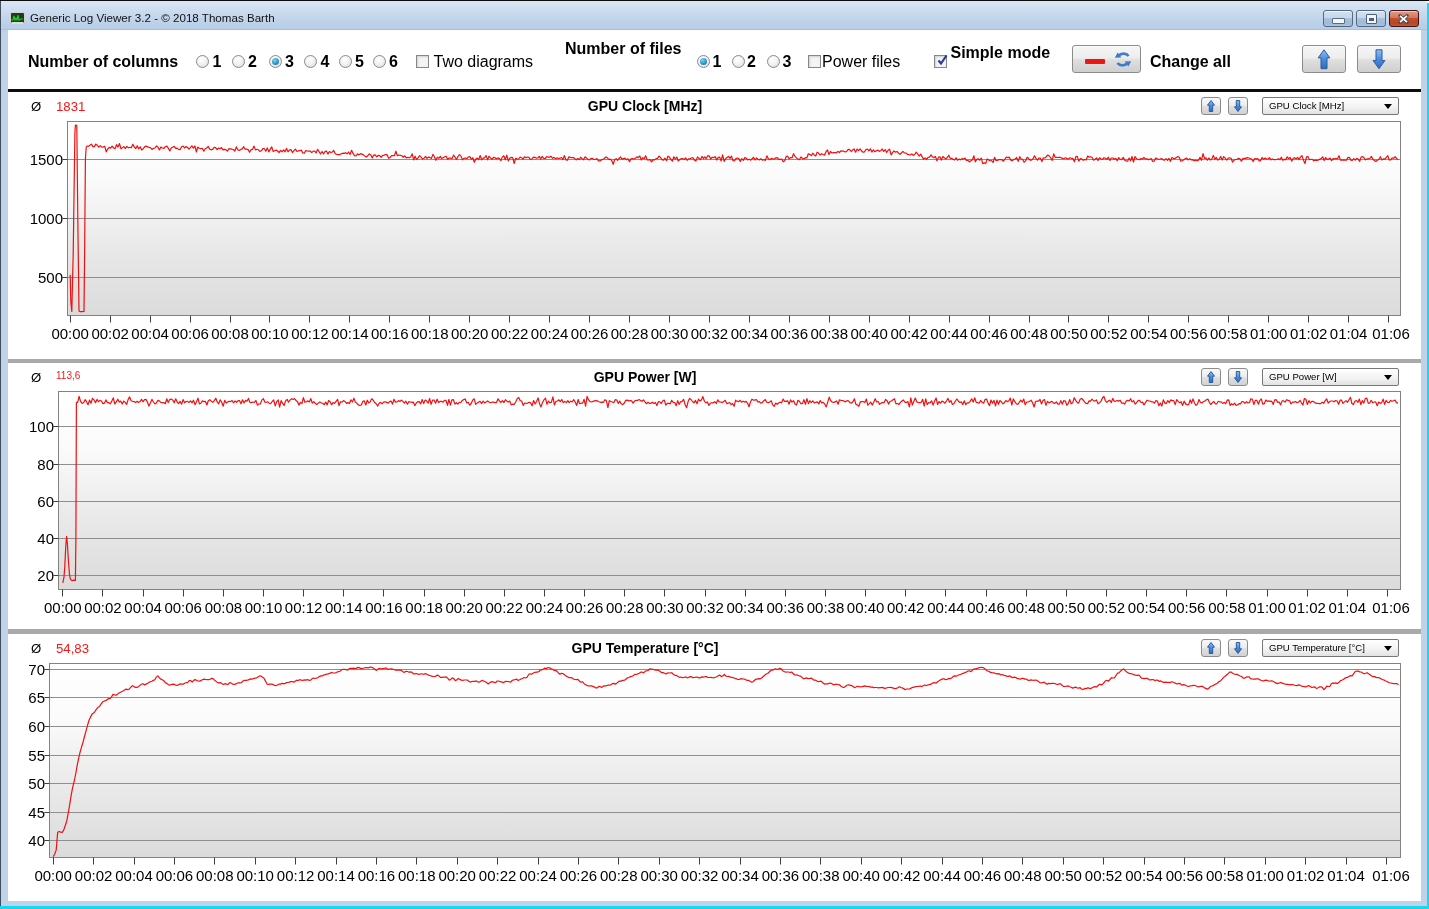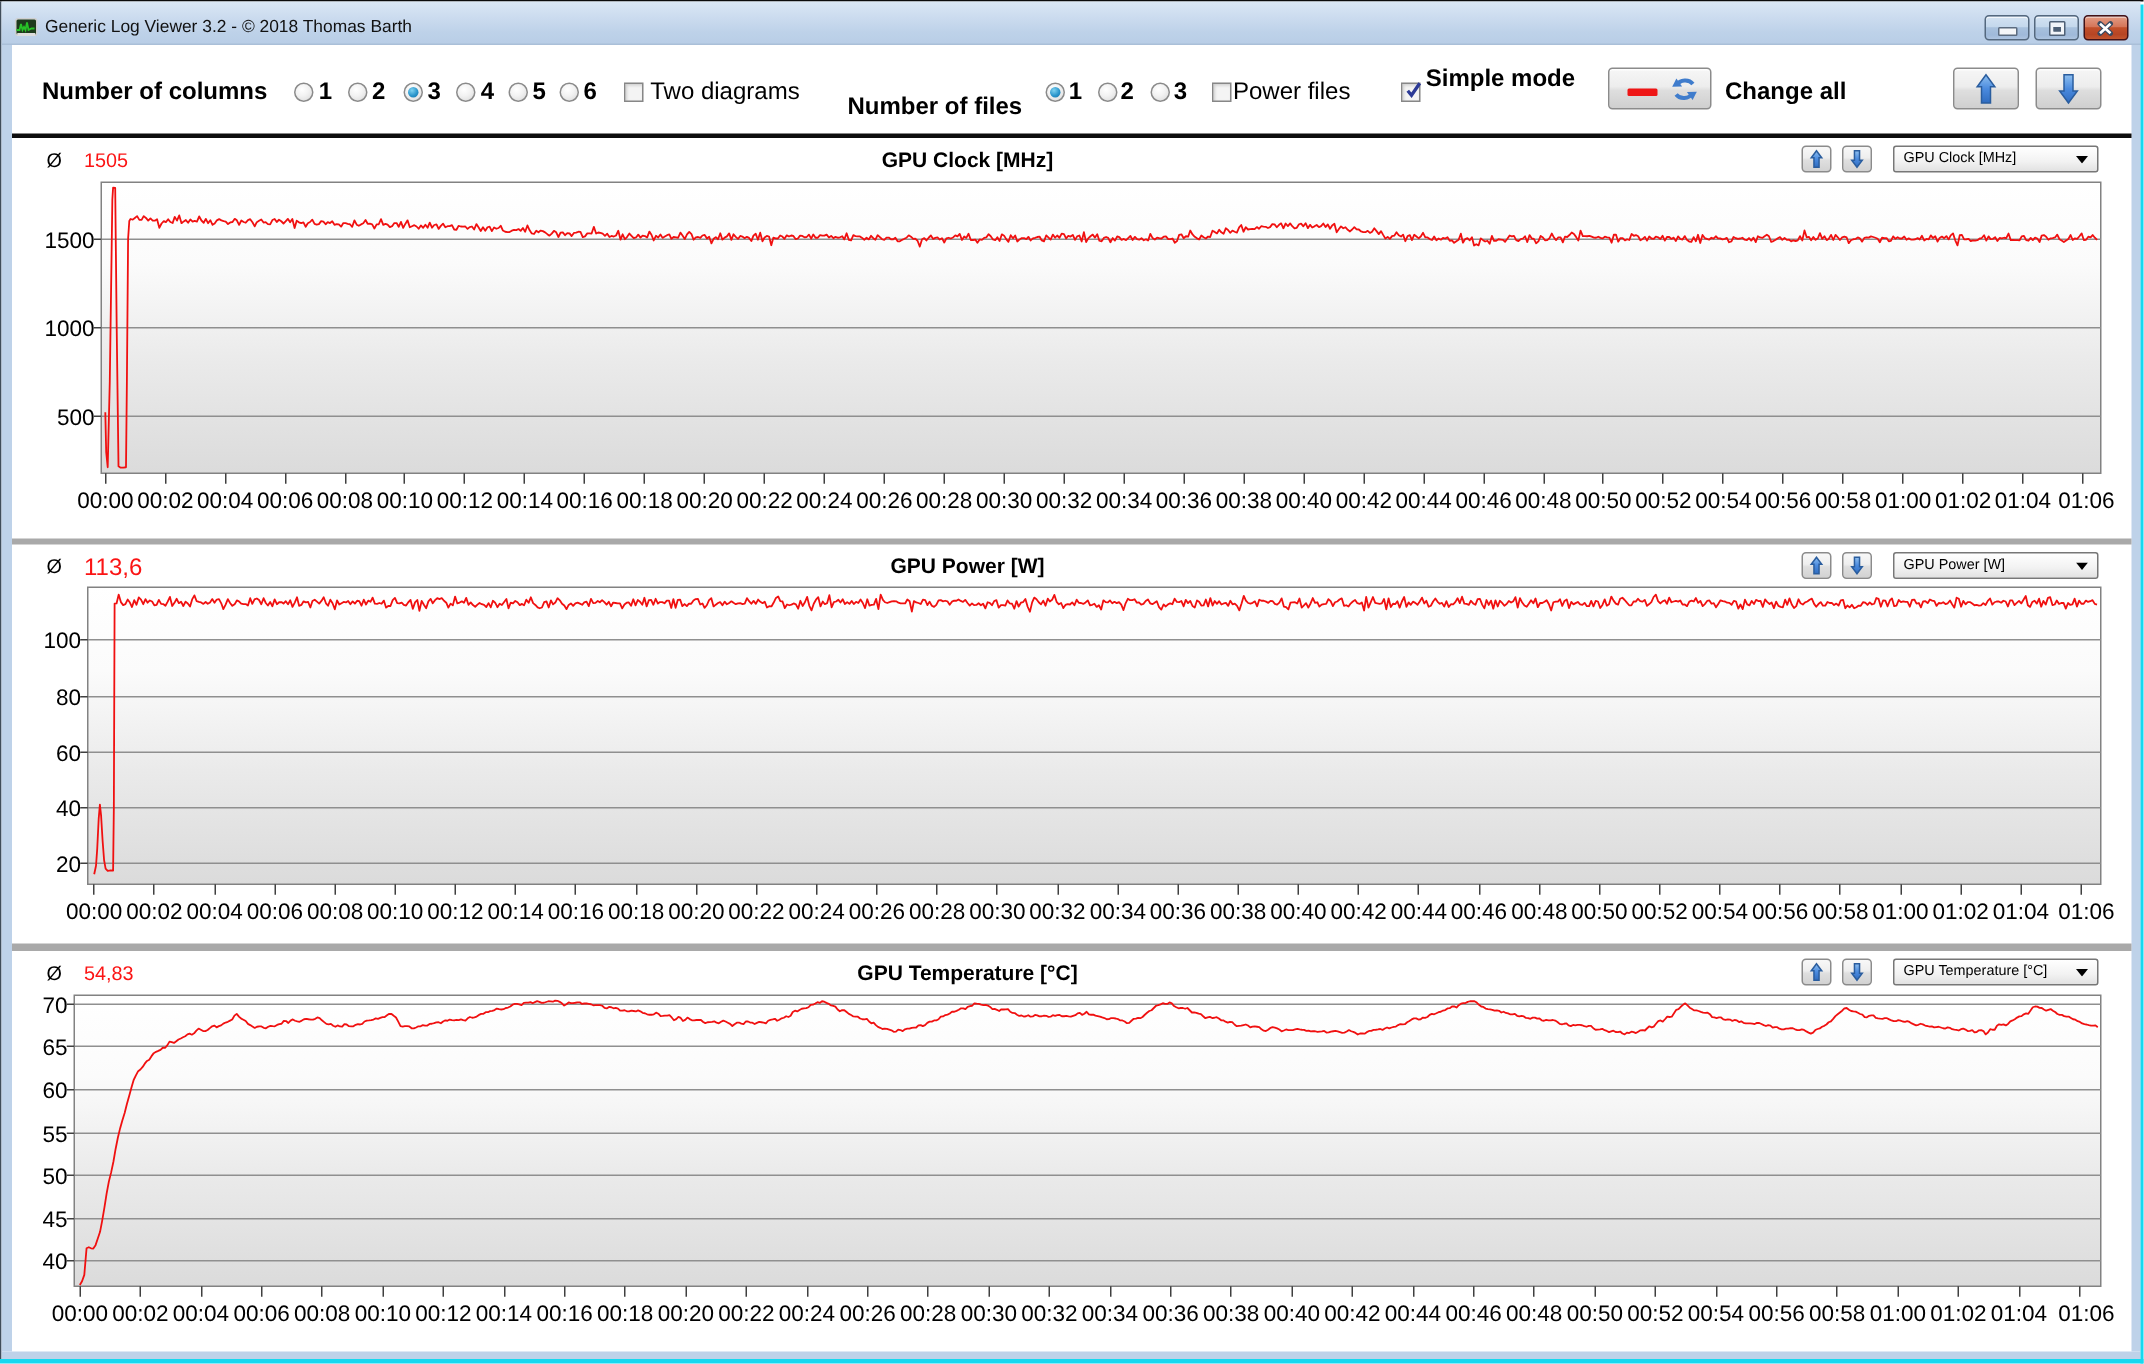--- a/index.html
+++ b/index.html
@@ -39,21 +39,21 @@
   </div>
 <div class="abs tlabel bold" style="left:285.0px;top:53px;">3</div>
 <div class="abs radio" style="left:304px;top:55px;"></div>
 <div class="abs tlabel bold" style="left:320.5px;top:53px;">4</div>
 <div class="abs radio" style="left:338.5px;top:55px;"></div>
 <div class="abs tlabel bold" style="left:355.0px;top:53px;">5</div>
 <div class="abs radio" style="left:372.5px;top:55px;"></div>
 <div class="abs tlabel bold" style="left:389.0px;top:53px;">6</div>
 <div class="abs chk" style="left:416px;top:55px;"></div>
 <div class="abs tlabel" style="left:433.5px;top:53px;">Two diagrams</div>
-<div class="abs tlabel bold" style="left:565px;top:63px;">Number of files</div>
+<div class="abs tlabel bold" style="left:565px;top:40px;">Number of files</div>
 <div class="abs radio" style="left:697px;top:55px;">
     <div style="position:absolute;left:2px;top:2px;width:7px;height:7px;border-radius:50%;background:radial-gradient(circle at 38% 32%,#7fd2f0 0%,#2b96cc 55%,#1470a6 100%);"></div>
   </div>
 <div class="abs tlabel bold" style="left:712.5px;top:53px;">1</div>
 <div class="abs radio" style="left:731.5px;top:55px;"></div>
 <div class="abs tlabel bold" style="left:747.0px;top:53px;">2</div>
 <div class="abs radio" style="left:767px;top:55px;"></div>
 <div class="abs tlabel bold" style="left:782.5px;top:53px;">3</div>
 <div class="abs chk" style="left:807.5px;top:55px;"></div>
 <div class="abs tlabel" style="left:822px;top:53px;">Power files</div>
@@ -92,21 +92,21 @@
           <stop offset="0.5" stop-color="#4a8ade"></stop>
           <stop offset="1" stop-color="#2f6cc0"></stop>
         </linearGradient>
       </defs>
       <path d="M21.0 22.7 L15.1 14.6 L18.0 14.6 L18.0 3.8 L24.0 3.8 L24.0 14.6 L26.9 14.6 Z" fill="url(#ag42d)" stroke="#2a5d9e" stroke-width="1"></path>
     </svg></div>
 <div class="abs" style="left:8px;top:89px;width:1413px;height:3px;background:#0d0d0d;"></div>
 <div class="abs" style="left:8px;top:359px;width:1413px;height:4px;background:#a9a9a9;"></div>
 <div class="abs" style="left:8px;top:629px;width:1413px;height:5px;background:#a9a9a9;"></div>
 <div class="abs" style="left:31px;top:98.5px;font-size:13.2px;color:#000;">Ø</div>
-<div class="abs" style="left:56px;top:99px;font-size:13.2px;color:#fb1414;">1505</div>
+<div class="abs" style="left:56px;top:99px;font-size:13.2px;color:#fb1414;">1831</div>
 <div class="abs" style="left:345px;top:98px;width:600px;text-align:center;font-size:14px;font-weight:bold;color:#000;">GPU Clock [MHz]</div>
 <div class="abs pbtn" style="left:1201px;top:97px;width:18px;height:16px;"><svg width="18" height="16">
       <defs>
         <linearGradient id="ag18u" x1="0" y1="0" x2="0" y2="1">
           <stop offset="0" stop-color="#8fc0f0"></stop>
           <stop offset="0.5" stop-color="#4a8ade"></stop>
           <stop offset="1" stop-color="#2f6cc0"></stop>
         </linearGradient>
       </defs>
       <path d="M9.0 2.5 L5.5 7.2 L7.3 7.2 L7.3 13.5 L10.7 13.5 L10.7 7.2 L12.5 7.2 Z" fill="url(#ag18u)" stroke="#2a5d9e" stroke-width="1"></path>
@@ -210,21 +210,21 @@
     <text x="1268.7" y="338.7" font-size="15" text-anchor="middle" fill="#000">01:00</text>
     <line x1="1308.5" y1="315.5" x2="1308.5" y2="322.5" stroke="#404040" stroke-width="1"></line>
     <text x="1308.7" y="338.7" font-size="15" text-anchor="middle" fill="#000">01:02</text>
     <line x1="1348.5" y1="315.5" x2="1348.5" y2="322.5" stroke="#404040" stroke-width="1"></line>
     <text x="1348.6" y="338.7" font-size="15" text-anchor="middle" fill="#000">01:04</text>
     <line x1="1388.5" y1="315.5" x2="1388.5" y2="322.5" stroke="#404040" stroke-width="1"></line>
     <text x="1391.0" y="338.7" font-size="15" text-anchor="middle" fill="#000">01:06</text>
     <polyline points="70.2,274.8 70.8,301.5 71.8,311.5 73.2,254.0 74.9,133.1 75.4,125.1 76.8,125.3 77.8,218.5 79.0,310.9 80.2,311.7 82.2,311.7 84.0,311.5 84.6,254.0 85.4,159.2 86.2,147.3 87.0,146.0 88.5,146.4 89.9,145.3 91.4,144.1 92.9,146.6 94.4,146.6 95.8,144.1 97.3,145.3 98.8,147.1 100.3,145.6 101.8,147.1 103.2,147.1 104.7,146.2 106.2,151.9 107.7,149.0 109.2,147.4 110.6,148.1 112.1,146.2 113.6,148.0 115.1,148.7 116.5,144.6 118.0,147.1 119.5,143.6 121.0,148.8 122.5,147.6 123.9,146.7 125.4,148.5 126.9,146.3 128.4,147.8 129.8,147.3 131.3,147.8 132.8,144.3 134.3,147.0 135.8,148.5 137.2,145.9 138.7,148.8 140.2,146.8 141.7,149.9 143.1,149.0 144.6,146.9 146.1,146.1 147.6,146.9 149.1,147.4 150.5,147.7 152.0,149.4 153.5,148.3 155.0,148.0 156.5,145.9 157.9,146.9 159.4,149.9 160.9,147.0 162.4,148.0 163.8,148.5 165.3,146.7 166.8,146.1 168.3,148.2 169.8,150.9 171.2,148.1 172.7,147.2 174.2,146.3 175.7,148.4 177.1,148.1 178.6,149.4 180.1,149.6 181.6,146.7 183.1,146.0 184.5,148.0 186.0,146.5 187.5,147.5 189.0,149.0 190.4,147.6 191.9,145.9 193.4,148.2 194.9,146.0 196.4,152.0 197.8,147.1 199.3,148.2 200.8,148.8 202.3,148.3 203.8,151.2 205.2,148.8 206.7,148.0 208.2,146.4 209.7,149.3 211.1,149.8 212.6,149.4 214.1,147.4 215.6,147.7 217.1,149.5 218.5,148.1 220.0,148.7 221.5,147.5 223.0,149.9 224.4,149.4 225.9,149.6 227.4,151.1 228.9,148.7 230.4,148.8 231.8,149.2 233.3,149.5 234.8,151.2 236.3,146.9 237.8,149.8 239.2,150.5 240.7,149.6 242.2,148.8 243.7,146.7 245.1,149.2 246.6,149.1 248.1,149.6 249.6,152.3 251.1,149.6 252.5,149.5 254.0,146.1 255.5,149.9 257.0,149.3 258.4,149.8 259.9,151.4 261.4,150.8 262.9,148.7 264.4,148.7 265.8,151.2 267.3,147.9 268.8,151.9 270.3,149.1 271.7,146.9 273.2,151.5 274.7,150.8 276.2,150.1 277.7,151.0 279.1,152.5 280.6,150.3 282.1,151.9 283.6,149.8 285.1,151.8 286.5,148.4 288.0,151.8 289.5,150.0 291.0,149.6 292.4,152.6 293.9,150.6 295.4,149.1 296.9,151.5 298.4,150.8 299.8,150.7 301.3,150.1 302.8,153.0 304.3,153.2 305.7,150.6 307.2,151.0 308.7,151.1 310.2,151.0 311.7,152.6 313.1,151.4 314.6,151.0 316.1,153.0 317.6,149.4 319.0,151.5 320.5,154.0 322.0,151.5 323.5,153.9 325.0,151.5 326.4,151.1 327.9,154.1 329.4,151.6 330.9,152.5 332.4,152.0 333.8,150.5 335.3,153.7 336.8,154.5 338.3,154.7 339.7,154.7 341.2,153.8 342.7,153.2 344.2,153.4 345.7,152.7 347.1,153.9 348.6,152.0 350.1,154.5 351.6,150.3 353.0,153.4 354.5,155.6 356.0,156.0 357.5,153.8 359.0,154.9 360.4,153.7 361.9,154.1 363.4,154.9 364.9,156.1 366.3,157.1 367.8,155.7 369.3,153.9 370.8,154.9 372.3,158.0 373.7,155.1 375.2,154.9 376.7,156.8 378.2,155.4 379.7,155.6 381.1,157.4 382.6,155.3 384.1,155.1 385.6,154.5 387.0,154.6 388.5,158.1 390.0,157.6 391.5,155.6 393.0,155.6 394.4,155.7 395.9,151.2 397.4,155.7 398.9,155.0 400.3,155.3 401.8,155.8 403.3,157.2 404.8,155.8 406.3,158.0 407.7,157.3 409.2,157.7 410.7,157.0 412.2,153.8 413.7,159.8 415.1,156.2 416.6,159.5 418.1,157.9 419.6,155.7 421.0,157.2 422.5,158.8 424.0,158.3 425.5,156.4 427.0,158.4 428.4,157.1 429.9,157.4 431.4,158.4 432.9,154.4 434.3,156.5 435.8,160.3 437.3,157.2 438.8,158.4 440.3,156.3 441.7,158.6 443.2,157.7 444.7,156.8 446.2,156.3 447.6,159.2 449.1,158.0 450.6,158.2 452.1,158.5 453.6,155.1 455.0,157.0 456.5,159.4 458.0,156.3 459.5,154.6 461.0,156.1 462.4,159.8 463.9,158.3 465.4,158.0 466.9,158.6 468.3,157.0 469.8,156.6 471.3,159.0 472.8,157.8 474.3,162.3 475.7,159.2 477.2,158.1 478.7,159.5 480.2,155.5 481.6,159.8 483.1,158.4 484.6,157.6 486.1,155.6 487.6,159.9 489.0,156.2 490.5,157.9 492.0,159.3 493.5,157.3 494.9,157.7 496.4,158.8 497.9,157.9 499.4,158.6 500.9,160.7 502.3,157.1 503.8,155.8 505.3,159.8 506.8,155.1 508.3,160.9 509.7,158.3 511.2,157.3 512.7,157.7 514.2,163.5 515.6,158.4 517.1,158.9 518.6,159.0 520.1,157.0 521.6,157.7 523.0,159.2 524.5,156.9 526.0,157.7 527.5,157.0 528.9,157.3 530.4,159.4 531.9,159.0 533.4,157.1 534.9,157.3 536.3,158.2 537.8,158.0 539.3,156.4 540.8,159.1 542.2,156.3 543.7,158.5 545.2,158.5 546.7,156.7 548.2,157.1 549.6,157.1 551.1,156.4 552.6,158.3 554.1,157.3 555.6,158.8 557.0,157.9 558.5,158.5 560.0,158.2 561.5,157.5 562.9,159.6 564.4,155.5 565.9,159.9 567.4,160.2 568.9,156.8 570.3,157.4 571.8,157.6 573.3,157.6 574.8,158.6 576.2,159.8 577.7,158.5 579.2,159.6 580.7,157.2 582.2,158.8 583.6,159.8 585.1,156.8 586.6,158.1 588.1,159.5 589.5,159.9 591.0,158.4 592.5,158.4 594.0,159.5 595.5,159.5 596.9,158.5 598.4,160.9 599.9,160.9 601.4,159.9 602.9,159.2 604.3,158.5 605.8,156.9 607.3,157.8 608.8,159.3 610.2,159.1 611.7,160.5 613.2,164.4 614.7,159.5 616.2,158.7 617.6,160.3 619.1,158.5 620.6,157.0 622.1,159.3 623.5,158.6 625.0,158.2 626.5,159.7 628.0,158.8 629.5,161.7 630.9,158.9 632.4,158.5 633.9,159.0 635.4,158.3 636.9,156.9 638.3,157.6 639.8,155.9 641.3,160.0 642.8,157.7 644.2,158.6 645.7,155.8 647.2,160.0 648.7,160.0 650.2,159.7 651.6,161.9 653.1,159.6 654.6,159.9 656.1,158.6 657.5,158.3 659.0,156.1 660.5,157.5 662.0,159.6 663.5,160.1 664.9,158.1 666.4,160.7 667.9,156.2 669.4,157.1 670.8,159.4 672.3,161.2 673.8,156.8 675.3,158.9 676.8,157.0 678.2,161.0 679.7,159.6 681.2,158.7 682.7,158.7 684.2,159.4 685.6,157.9 687.1,160.3 688.6,158.9 690.1,158.6 691.5,158.0 693.0,157.7 694.5,160.3 696.0,160.9 697.5,156.9 698.9,158.2 700.4,159.7 701.9,156.4 703.4,158.5 704.8,157.0 706.3,158.5 707.8,155.7 709.3,156.1 710.8,159.0 712.2,157.2 713.7,157.7 715.2,156.6 716.7,159.9 718.1,157.6 719.6,157.0 721.1,161.0 722.6,154.8 724.1,161.4 725.5,158.9 727.0,157.5 728.5,156.4 730.0,158.4 731.5,156.2 732.9,160.5 734.4,160.9 735.9,158.6 737.4,158.0 738.8,158.6 740.3,161.5 741.8,158.7 743.3,160.4 744.8,157.6 746.2,158.1 747.7,159.9 749.2,159.3 750.7,160.1 752.1,158.7 753.6,157.3 755.1,160.0 756.6,157.9 758.1,159.4 759.5,159.8 761.0,158.8 762.5,160.2 764.0,159.5 765.4,160.4 766.9,155.9 768.4,158.7 769.9,159.7 771.4,158.4 772.8,158.8 774.3,159.0 775.8,157.8 777.3,157.6 778.8,159.4 780.2,159.4 781.7,159.0 783.2,161.8 784.7,160.7 786.1,156.6 787.6,156.2 789.1,158.8 790.6,157.5 792.1,157.8 793.5,153.7 795.0,156.3 796.5,157.9 798.0,158.9 799.4,159.7 800.9,157.0 802.4,158.2 803.9,159.0 805.4,157.7 806.8,158.0 808.3,153.8 809.8,154.6 811.3,155.6 812.8,153.2 814.2,154.9 815.7,155.9 817.2,152.2 818.7,153.3 820.1,155.2 821.6,153.7 823.1,154.5 824.6,155.1 826.1,151.6 827.5,150.0 829.0,154.5 830.5,151.5 832.0,153.0 833.4,152.7 834.9,152.6 836.4,152.8 837.9,151.4 839.4,152.5 840.8,150.8 842.3,151.1 843.8,151.2 845.3,152.0 846.7,151.4 848.2,149.4 849.7,149.6 851.2,151.5 852.7,149.9 854.1,148.9 855.6,152.2 857.1,149.0 858.6,150.7 860.1,148.9 861.5,150.8 863.0,152.2 864.5,151.9 866.0,149.5 867.4,149.1 868.9,150.9 870.4,148.8 871.9,152.1 873.4,149.9 874.8,151.7 876.3,150.9 877.8,150.0 879.3,151.4 880.7,150.8 882.2,149.0 883.7,151.4 885.2,149.6 886.7,152.5 888.1,150.3 889.6,149.2 891.1,154.9 892.6,152.7 894.0,150.9 895.5,152.2 897.0,151.5 898.5,153.2 900.0,154.3 901.4,153.0 902.9,151.4 904.4,152.9 905.9,153.0 907.4,154.3 908.8,154.7 910.3,154.8 911.8,153.9 913.3,155.3 914.7,154.5 916.2,152.2 917.7,154.1 919.2,156.1 920.7,154.1 922.1,156.6 923.6,159.1 925.1,157.9 926.6,159.3 928.0,157.4 929.5,157.1 931.0,154.8 932.5,156.8 934.0,157.7 935.4,156.4 936.9,160.8 938.4,157.4 939.9,156.8 941.3,160.1 942.8,156.5 944.3,157.7 945.8,158.9 947.3,157.5 948.7,155.2 950.2,158.3 951.7,158.3 953.2,159.4 954.7,160.0 956.1,157.7 957.6,160.2 959.1,159.0 960.6,159.8 962.0,158.6 963.5,159.0 965.0,158.1 966.5,160.5 968.0,160.3 969.4,161.9 970.9,160.8 972.4,159.8 973.9,155.8 975.3,161.8 976.8,159.4 978.3,158.8 979.8,160.2 981.3,158.2 982.7,163.7 984.2,162.8 985.7,163.6 987.2,158.9 988.7,160.1 990.1,161.0 991.6,160.5 993.1,162.5 994.6,157.3 996.0,160.6 997.5,160.5 999.0,159.5 1000.5,159.7 1002.0,159.9 1003.4,161.2 1004.9,159.2 1006.4,157.0 1007.9,157.6 1009.3,157.2 1010.8,160.1 1012.3,160.7 1013.8,159.4 1015.3,159.0 1016.7,157.5 1018.2,161.4 1019.7,156.7 1021.2,159.0 1022.6,159.3 1024.1,162.2 1025.6,160.9 1027.1,157.3 1028.6,158.3 1030.0,160.2 1031.5,160.1 1033.0,158.7 1034.5,155.7 1036.0,158.4 1037.4,160.1 1038.9,158.2 1040.4,158.2 1041.9,161.6 1043.3,157.8 1044.8,158.0 1046.3,156.7 1047.8,155.0 1049.3,156.0 1050.7,157.9 1052.2,160.4 1053.7,153.8 1055.2,157.4 1056.6,157.4 1058.1,157.5 1059.6,157.2 1061.1,157.8 1062.6,158.4 1064.0,158.5 1065.5,157.8 1067.0,158.6 1068.5,158.9 1069.9,157.8 1071.4,158.3 1072.9,158.4 1074.4,161.8 1075.9,156.5 1077.3,156.4 1078.8,161.1 1080.3,158.7 1081.8,158.8 1083.3,160.3 1084.7,159.5 1086.2,160.0 1087.7,156.0 1089.2,157.2 1090.6,156.7 1092.1,157.5 1093.6,160.2 1095.1,159.3 1096.6,157.9 1098.0,160.4 1099.5,157.7 1101.0,159.0 1102.5,159.3 1103.9,157.7 1105.4,158.2 1106.9,159.3 1108.4,157.2 1109.9,160.4 1111.3,158.0 1112.8,158.0 1114.3,159.3 1115.8,158.4 1117.2,160.7 1118.7,157.6 1120.2,159.2 1121.7,159.7 1123.2,157.4 1124.6,159.9 1126.1,161.0 1127.6,161.2 1129.1,158.1 1130.6,160.8 1132.0,156.5 1133.5,162.0 1135.0,156.6 1136.5,158.7 1137.9,159.2 1139.4,159.8 1140.9,158.5 1142.4,159.1 1143.9,157.5 1145.3,158.9 1146.8,158.9 1148.3,159.6 1149.8,159.2 1151.2,158.6 1152.7,161.5 1154.2,161.0 1155.7,158.0 1157.2,158.8 1158.6,159.3 1160.1,159.0 1161.6,158.5 1163.1,159.8 1164.6,160.1 1166.0,158.7 1167.5,160.4 1169.0,158.4 1170.5,161.4 1171.9,157.5 1173.4,158.3 1174.9,158.6 1176.4,157.5 1177.9,156.5 1179.3,157.5 1180.8,161.2 1182.3,160.7 1183.8,159.8 1185.2,158.8 1186.7,158.1 1188.2,159.9 1189.7,158.6 1191.2,159.9 1192.6,159.7 1194.1,160.9 1195.6,160.2 1197.1,160.8 1198.5,160.3 1200.0,157.4 1201.5,160.3 1203.0,153.6 1204.5,158.3 1205.9,157.9 1207.4,160.2 1208.9,158.0 1210.4,159.9 1211.9,158.9 1213.3,155.4 1214.8,159.2 1216.3,157.5 1217.8,160.1 1219.2,159.2 1220.7,156.6 1222.2,160.0 1223.7,156.6 1225.2,158.2 1226.6,160.0 1228.1,158.3 1229.6,157.8 1231.1,158.3 1232.5,162.1 1234.0,160.2 1235.5,159.5 1237.0,159.3 1238.5,158.3 1239.9,158.9 1241.4,161.1 1242.9,158.6 1244.4,158.3 1245.8,158.4 1247.3,157.6 1248.8,158.0 1250.3,158.5 1251.8,159.2 1253.2,161.5 1254.7,158.5 1256.2,158.8 1257.7,158.7 1259.2,160.9 1260.6,160.6 1262.1,157.6 1263.6,159.2 1265.1,158.1 1266.5,159.0 1268.0,159.0 1269.5,157.7 1271.0,159.8 1272.5,158.9 1273.9,159.7 1275.4,159.7 1276.9,159.5 1278.4,158.7 1279.8,159.7 1281.3,157.2 1282.8,160.3 1284.3,159.3 1285.8,159.6 1287.2,156.9 1288.7,158.7 1290.2,157.5 1291.7,161.1 1293.1,158.6 1294.6,157.7 1296.1,158.8 1297.6,157.4 1299.1,159.6 1300.5,156.9 1302.0,155.6 1303.5,160.2 1305.0,163.6 1306.5,156.8 1307.9,156.6 1309.4,159.6 1310.9,159.5 1312.4,159.3 1313.8,160.8 1315.3,160.2 1316.8,160.4 1318.3,160.1 1319.8,159.0 1321.2,158.7 1322.7,156.8 1324.2,160.4 1325.7,157.6 1327.1,159.4 1328.6,159.2 1330.1,158.1 1331.6,160.7 1333.1,158.6 1334.5,158.9 1336.0,158.5 1337.5,158.8 1339.0,155.7 1340.5,160.1 1341.9,160.0 1343.4,160.1 1344.9,160.1 1346.4,160.2 1347.8,157.6 1349.3,157.3 1350.8,160.1 1352.3,160.5 1353.8,158.6 1355.2,160.1 1356.7,158.4 1358.2,159.0 1359.7,161.4 1361.1,157.1 1362.6,156.7 1364.1,157.8 1365.6,159.8 1367.1,158.9 1368.5,158.8 1370.0,158.3 1371.5,156.4 1373.0,159.5 1374.4,160.4 1375.9,161.4 1377.4,160.3 1378.9,159.3 1380.4,156.7 1381.8,160.0 1383.3,158.9 1384.8,159.2 1386.3,157.5 1387.8,155.6 1389.2,160.0 1390.7,159.9 1392.2,157.8 1393.7,158.3 1395.1,156.7 1396.6,158.5 1398.1,159.9" fill="none" stroke="#f01010" stroke-width="1.2" stroke-linejoin="round"></polyline>
   </svg>
 <div class="abs" style="left:31px;top:369.5px;font-size:13.2px;color:#000;">Ø</div>
-<div class="abs" style="left:56px;top:370px;font-size:16px;color:#fb1414;">113,6</div>
+<div class="abs" style="left:56px;top:370px;font-size:10px;color:#fb1414;">113,6</div>
 <div class="abs" style="left:345px;top:369px;width:600px;text-align:center;font-size:14px;font-weight:bold;color:#000;">GPU Power [W]</div>
 <div class="abs pbtn" style="left:1201px;top:368px;width:18px;height:16px;"><svg width="18" height="16">
       <defs>
         <linearGradient id="ag18u" x1="0" y1="0" x2="0" y2="1">
           <stop offset="0" stop-color="#8fc0f0"></stop>
           <stop offset="0.5" stop-color="#4a8ade"></stop>
           <stop offset="1" stop-color="#2f6cc0"></stop>
         </linearGradient>
       </defs>
       <path d="M9.0 2.5 L5.5 7.2 L7.3 7.2 L7.3 13.5 L10.7 13.5 L10.7 7.2 L12.5 7.2 Z" fill="url(#ag18u)" stroke="#2a5d9e" stroke-width="1"></path>

